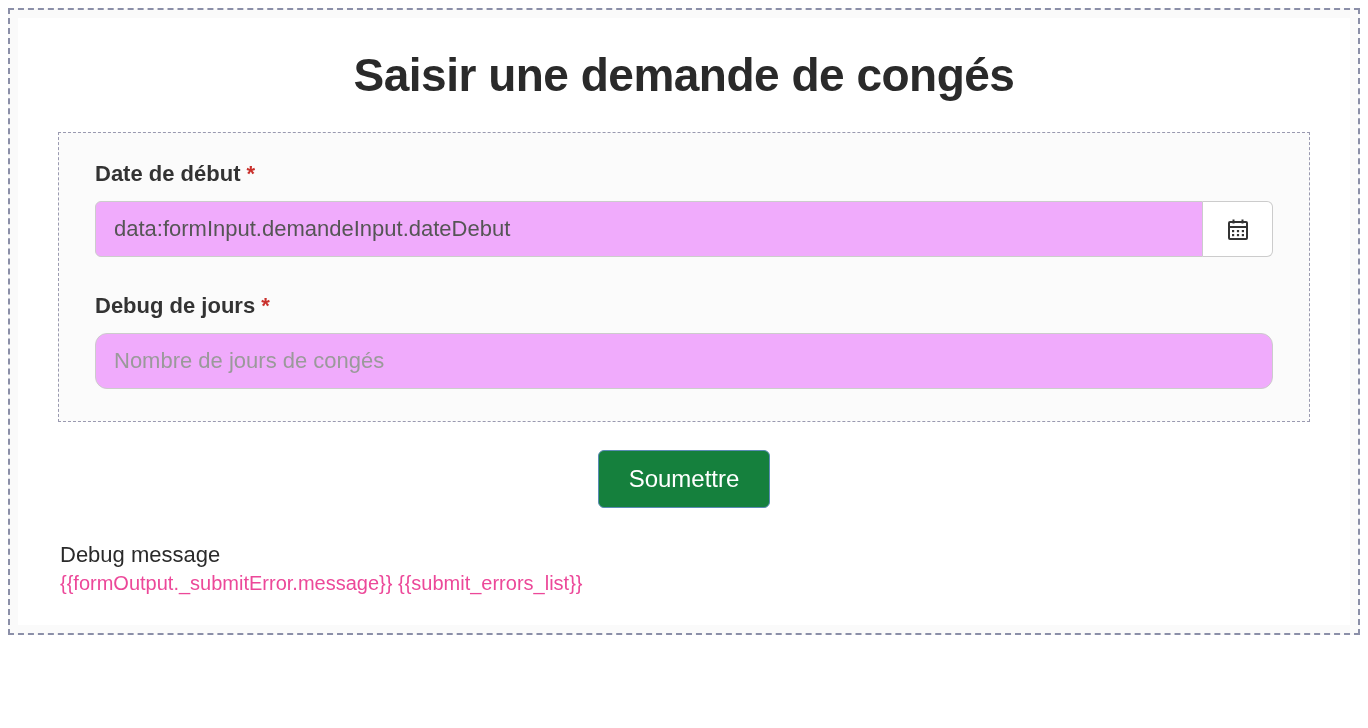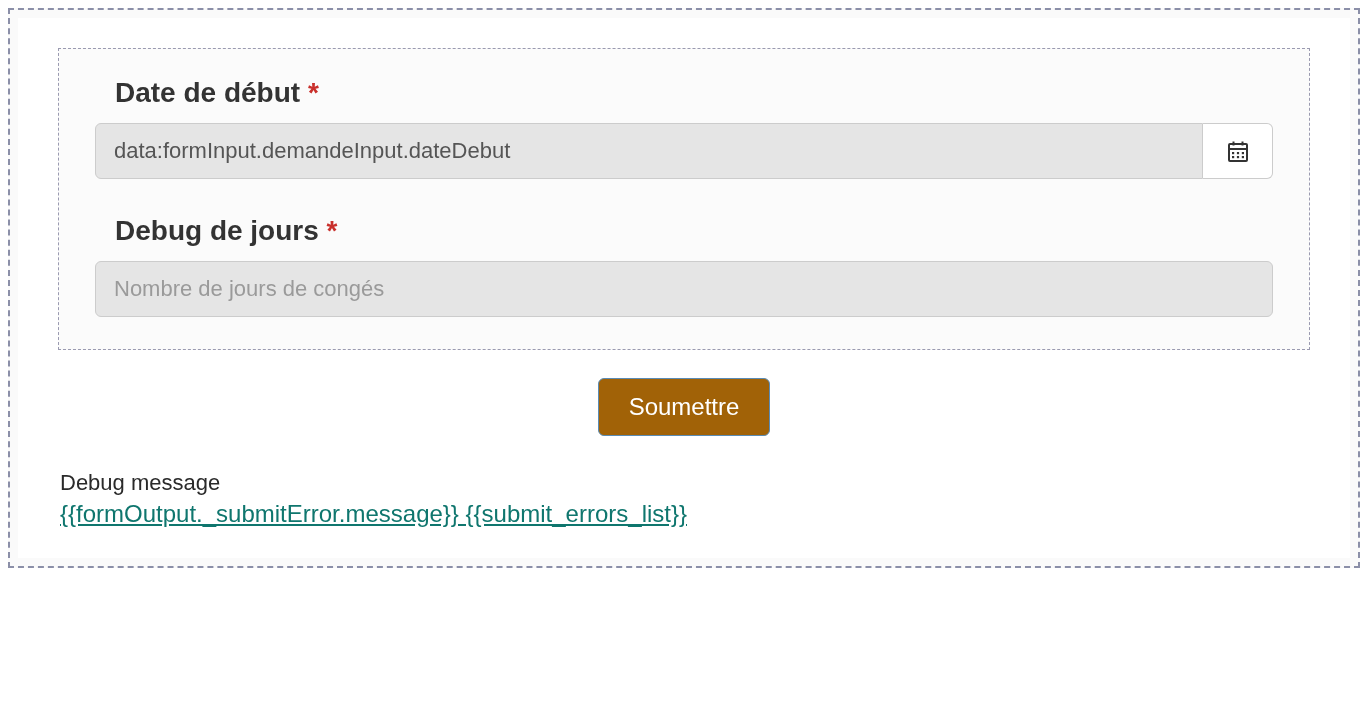--- a/index.html
+++ b/index.html
@@ -35,48 +35,47 @@
       background: #fbfbfb;
       margin-bottom: 28px;
     }
     .field-group {
       margin-bottom: 36px;
     }
     .field-group:last-child {
       margin-bottom: 0;
     }
     .field-label {
-      font-size: 28px;
+      font-size: 22px;
       font-weight: 700;
       color: #333333;
       margin-bottom: 14px;
       display: block;
-      margin-left: 20px;
     }
     .required-asterisk {
       color: #c9302c;
       font-weight: 700;
     }
     .input-row {
       display: flex;
       width: 100%;
     }
     .text-input {
       flex: 1;
       height: 56px;
       border: 1px solid #cccccc;
       border-radius: 6px 0 0 6px;
       padding: 0 18px;
       font-size: 22px;
       color: #555555;
-      background: #e5e5e5;
+      background: #f0abfc;
       outline: none;
     }
     .text-input.full {
-      border-radius: 6px;
+      border-radius: 12px;
     }
     .text-input::placeholder {
       color: #9a9a9a;
     }
     .calendar-btn {
       width: 70px;
       height: 56px;
       border: 1px solid #cccccc;
       border-left: none;
       border-radius: 0 6px 6px 0;
@@ -90,49 +89,49 @@
       width: 24px;
       height: 24px;
       fill: #333333;
     }
     .submit-row {
       text-align: center;
       margin-bottom: 34px;
     }
     .submit-btn {
       display: inline-block;
-      background: #a16207;
+      background: #15803d;
       color: #ffffff;
       font-size: 24px;
       padding: 14px 30px;
       border: 1px solid #5a8bb4;
       border-radius: 6px;
       cursor: pointer;
     }
     .debug-section {
       padding: 0 2px;
     }
     .debug-title {
       font-size: 22px;
       font-weight: 400;
       color: #2a2a2a;
       margin-bottom: 4px;
     }
     .debug-body {
-      font-size: 24px;
-      color: #0f766e;
-      text-decoration: underline;
+      font-size: 20px;
+      color: #ec4899;
     }
   </style>
 </head>
 <body>
 
 <div class="outer-container">
   <div class="inner-container">
 
+    <h1 class="page-title">Saisir une demande de congés</h1>
 
     <div class="form-section">
 
       <div class="field-group">
         <label class="field-label">
           <span>Date de début</span>
           <span class="required-asterisk">*</span>
         </label>
         <div class="input-row">
           <input type="text" class="text-input" value="data:formInput.demandeInput.dateDebut" style="">

